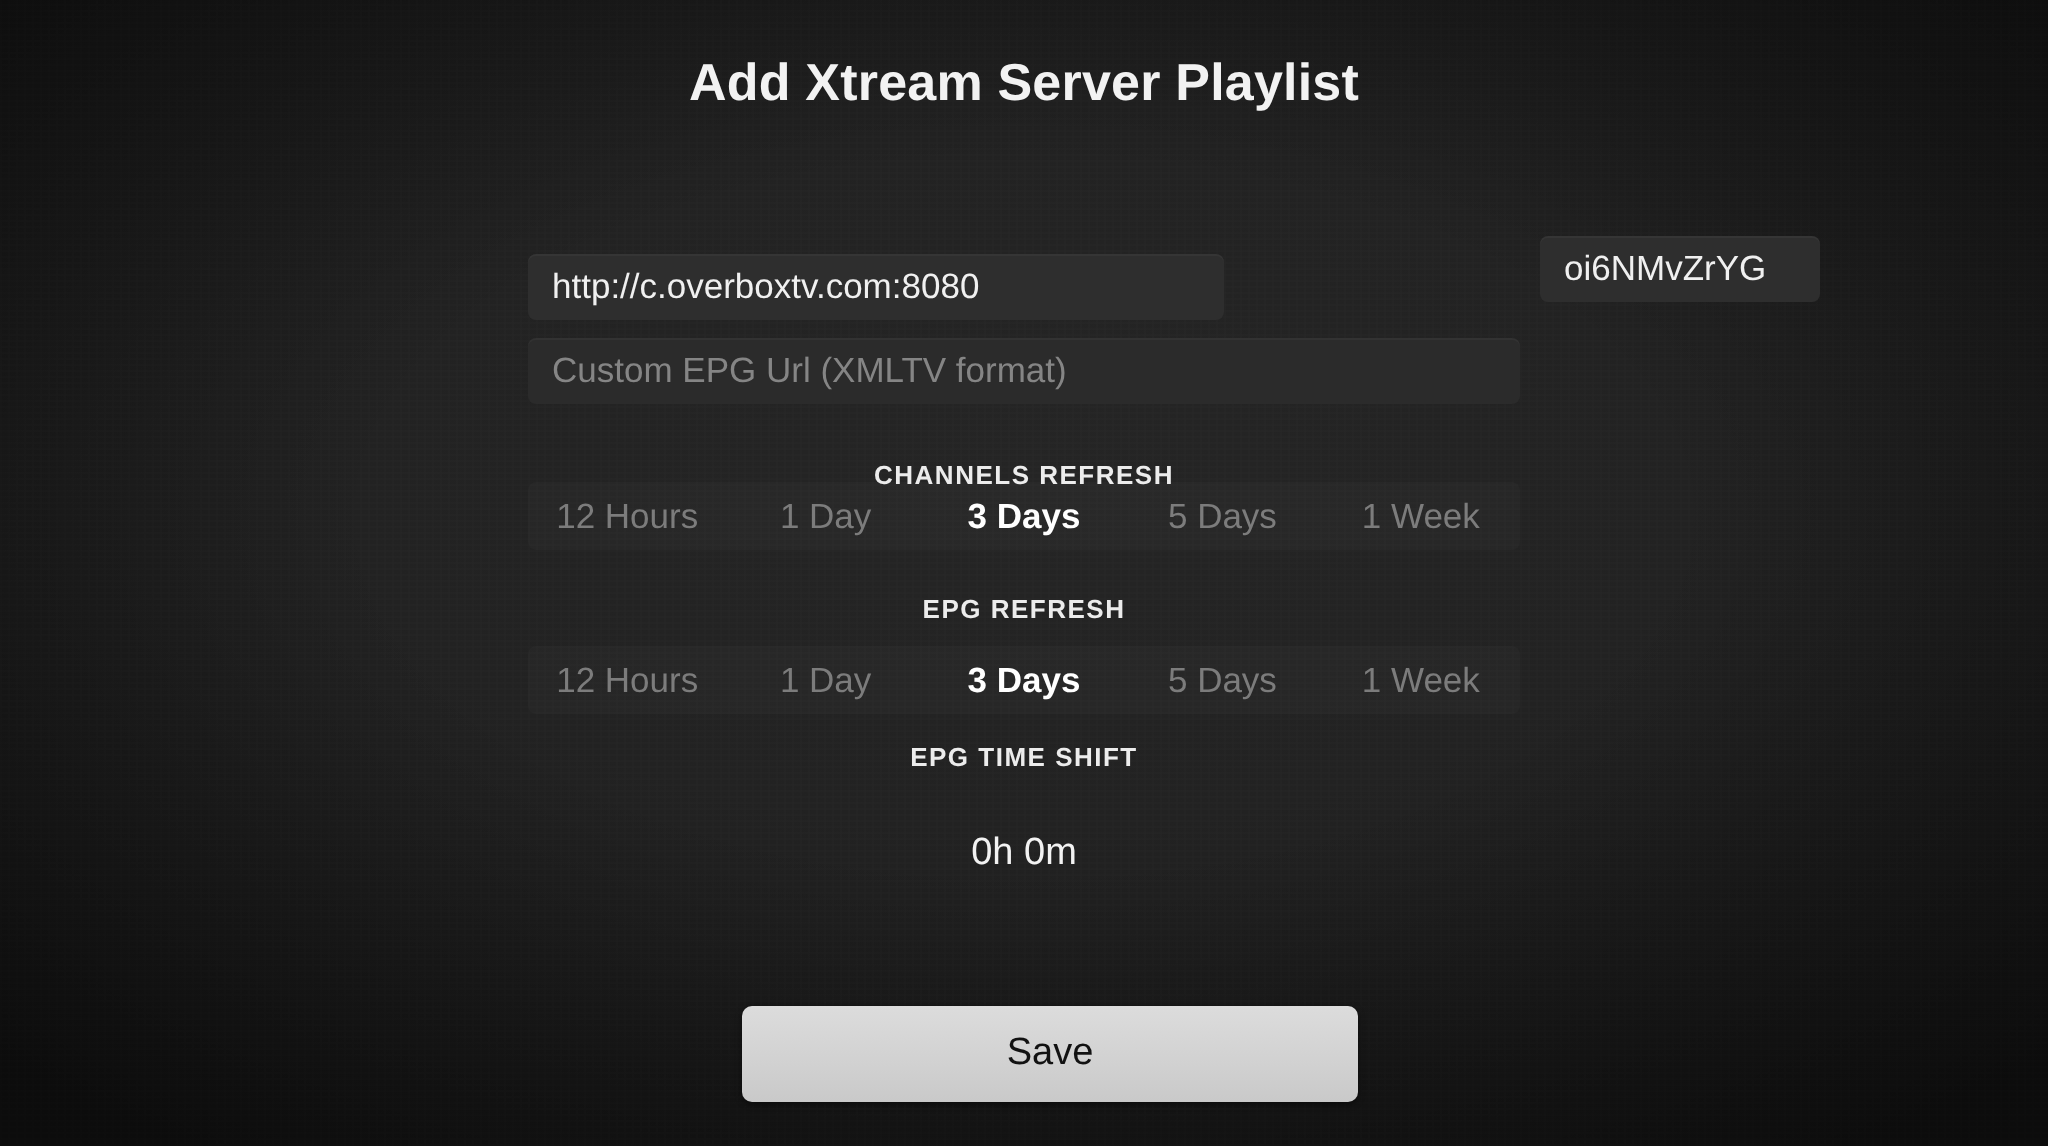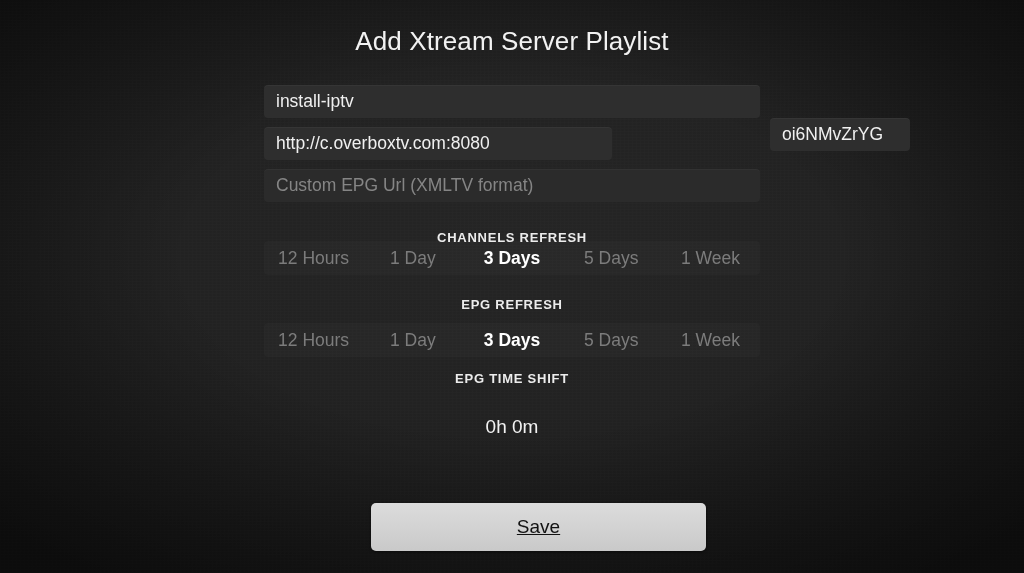--- a/index.html
+++ b/index.html
@@ -42,21 +42,21 @@
 
   .layer { position: absolute; }
 
   
   #title {
     left: 0; right: 0;
     top: 26px;
     text-align: center;
     color: #f2f2f2;
     font-size: 26px;
-    font-weight: normal;
+    font-weight: bold;
     letter-spacing: .1px;
   }
 
   
   .field {
     position: absolute;
     box-sizing: border-box;
     height: 33px;
     border-radius: 4px;
     background: #2e2e2e;
@@ -127,44 +127,42 @@
     text-align: center;
     color: #f2f2f2;
     font-size: 19px;
   }
 
   
   #save-button {
     position: absolute;
     left: 371px;
     top: 503px;
-    width: 335px;
+    width: 308px;
     height: 48px;
     border: 0;
     border-radius: 5px;
     background: linear-gradient(#dcdcdc, #d2d2d2 55%, #c9c9c9);
     color: #121212;
     font-family: "Liberation Sans", sans-serif;
     font-size: 19px;
     cursor: pointer;
     box-shadow: 0 1px 3px rgba(0,0,0,.55);
-    text-decoration: underline;
   }
 </style>
 </head>
 <body>
 
 <div id="screen">
 
   <div id="noise"></div>
   <div id="vignette"></div>
 
   <div class="layer" id="title">Add Xtream Server Playlist</div>
 
-  <div class="field" id="field-name">install-iptv</div>
 
   <div class="field" id="field-url">http://c.overboxtv.com:8080</div>
 
 
   <div class="field" id="field-password">oi6NMvZrYG</div>
 
   <div class="field placeholder" id="field-epgurl">Custom EPG Url (XMLTV format)</div>
 
   <div class="layer section-label" id="label-channels-refresh">CHANNELS REFRESH</div>
 

